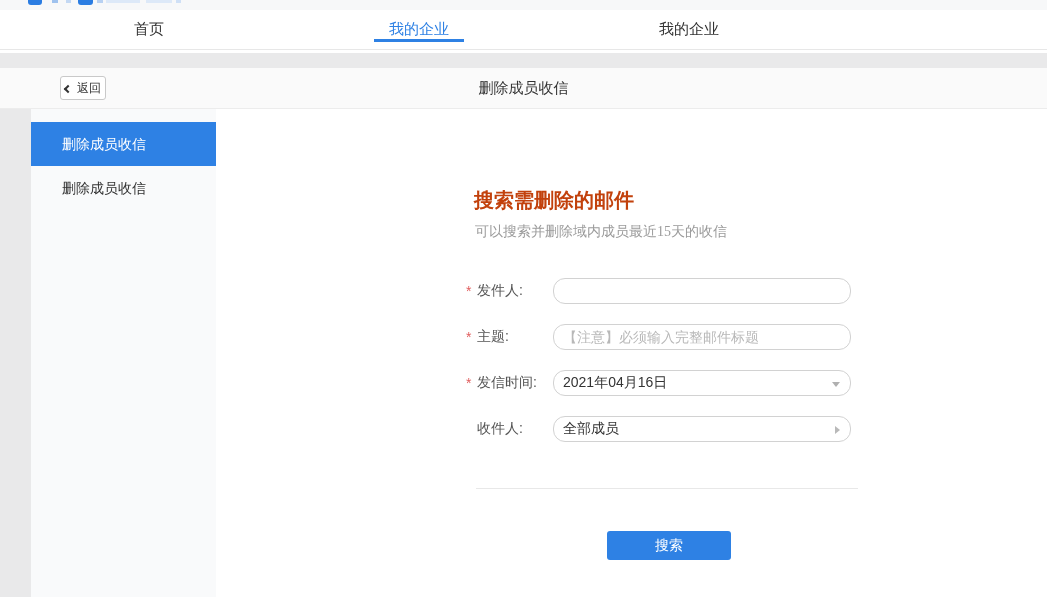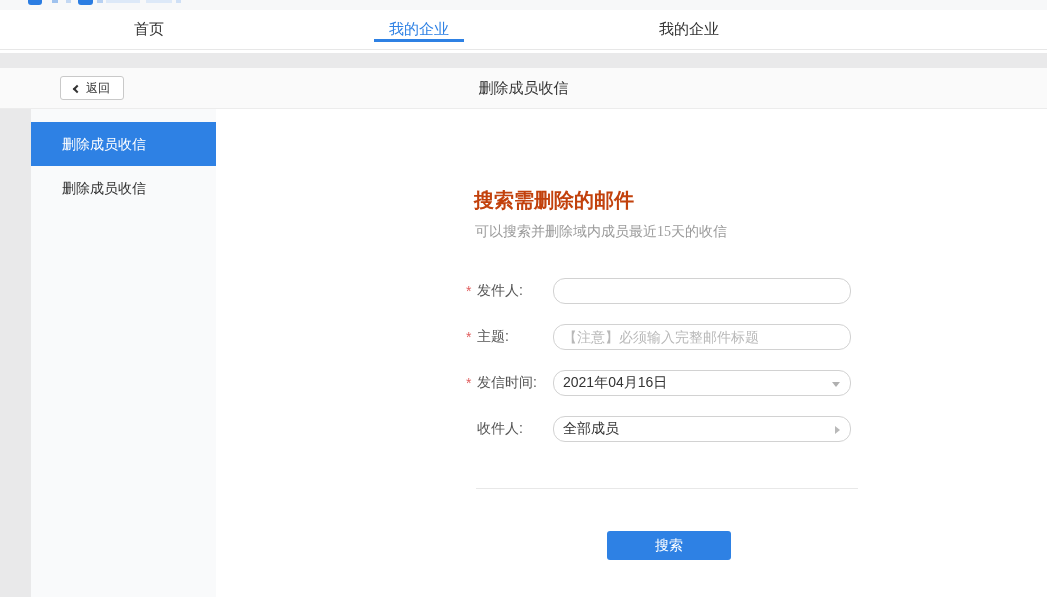--- a/index.html
+++ b/index.html
@@ -27,21 +27,21 @@
   .nav-tab.active { color:#2e81e4; }
   .nav-underline { display:none; }
   .nav-tab.active .nav-underline { display:block; position:absolute; top:29px; left:50%;
              width:90px; margin-left:-45px; height:3px; background:#2e81e4; }
 
   .gray-gap { position:absolute; top:53px; left:0; width:100%; height:15px; background:#e9e9ea; }
 
   
   .subheader { position:absolute; top:68px; left:0; width:100%; height:41px; background:#fafafa;
                border-bottom:1px solid #ececec; }
-  .back-btn { position:absolute; left:60px; top:8px; height:24px; padding:0 13px; background:#fff;
+  .back-btn { position:absolute; left:60px; top:8px; height:24px; padding:0 4px; background:#fff;
               border:1px solid #c9c9c9; border-radius:3px; font-size:12px; color:#333;
               display:flex; align-items:center; gap:6px; cursor:pointer; }
   .chev-left { width:6px; height:6px; border-left:2px solid #333; border-bottom:2px solid #333;
                transform:rotate(45deg); margin-top:1px; }
   .subheader-title { line-height:40px; text-align:center; font-size:15px; color:#333; }
 
   
   .body-area { position:absolute; top:109px; left:0; right:0; bottom:0; }
   .gutter { position:absolute; left:0; top:0; width:31px; height:100%; background:#e9e9ea; }
   .sidebar { position:absolute; left:31px; top:0; width:185px; height:100%; background:#f9fafb; padding-top:13px; }

